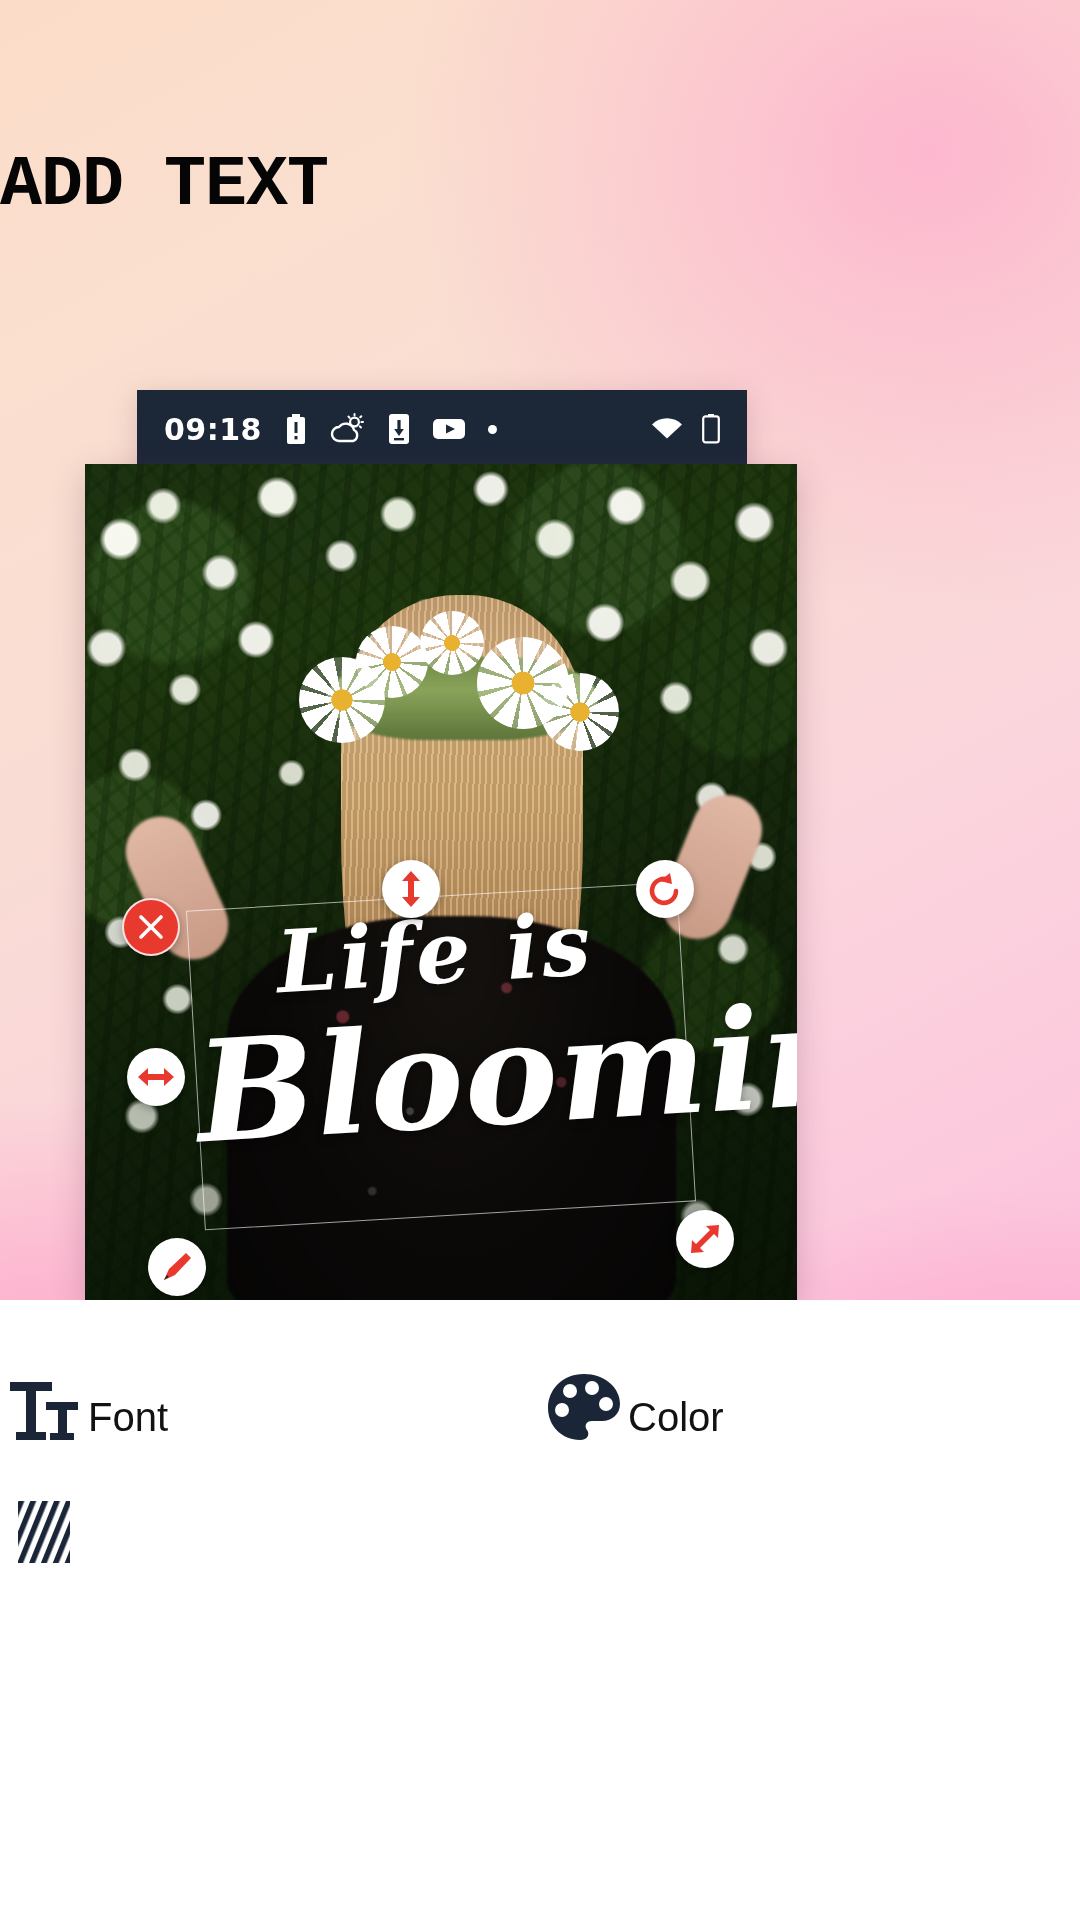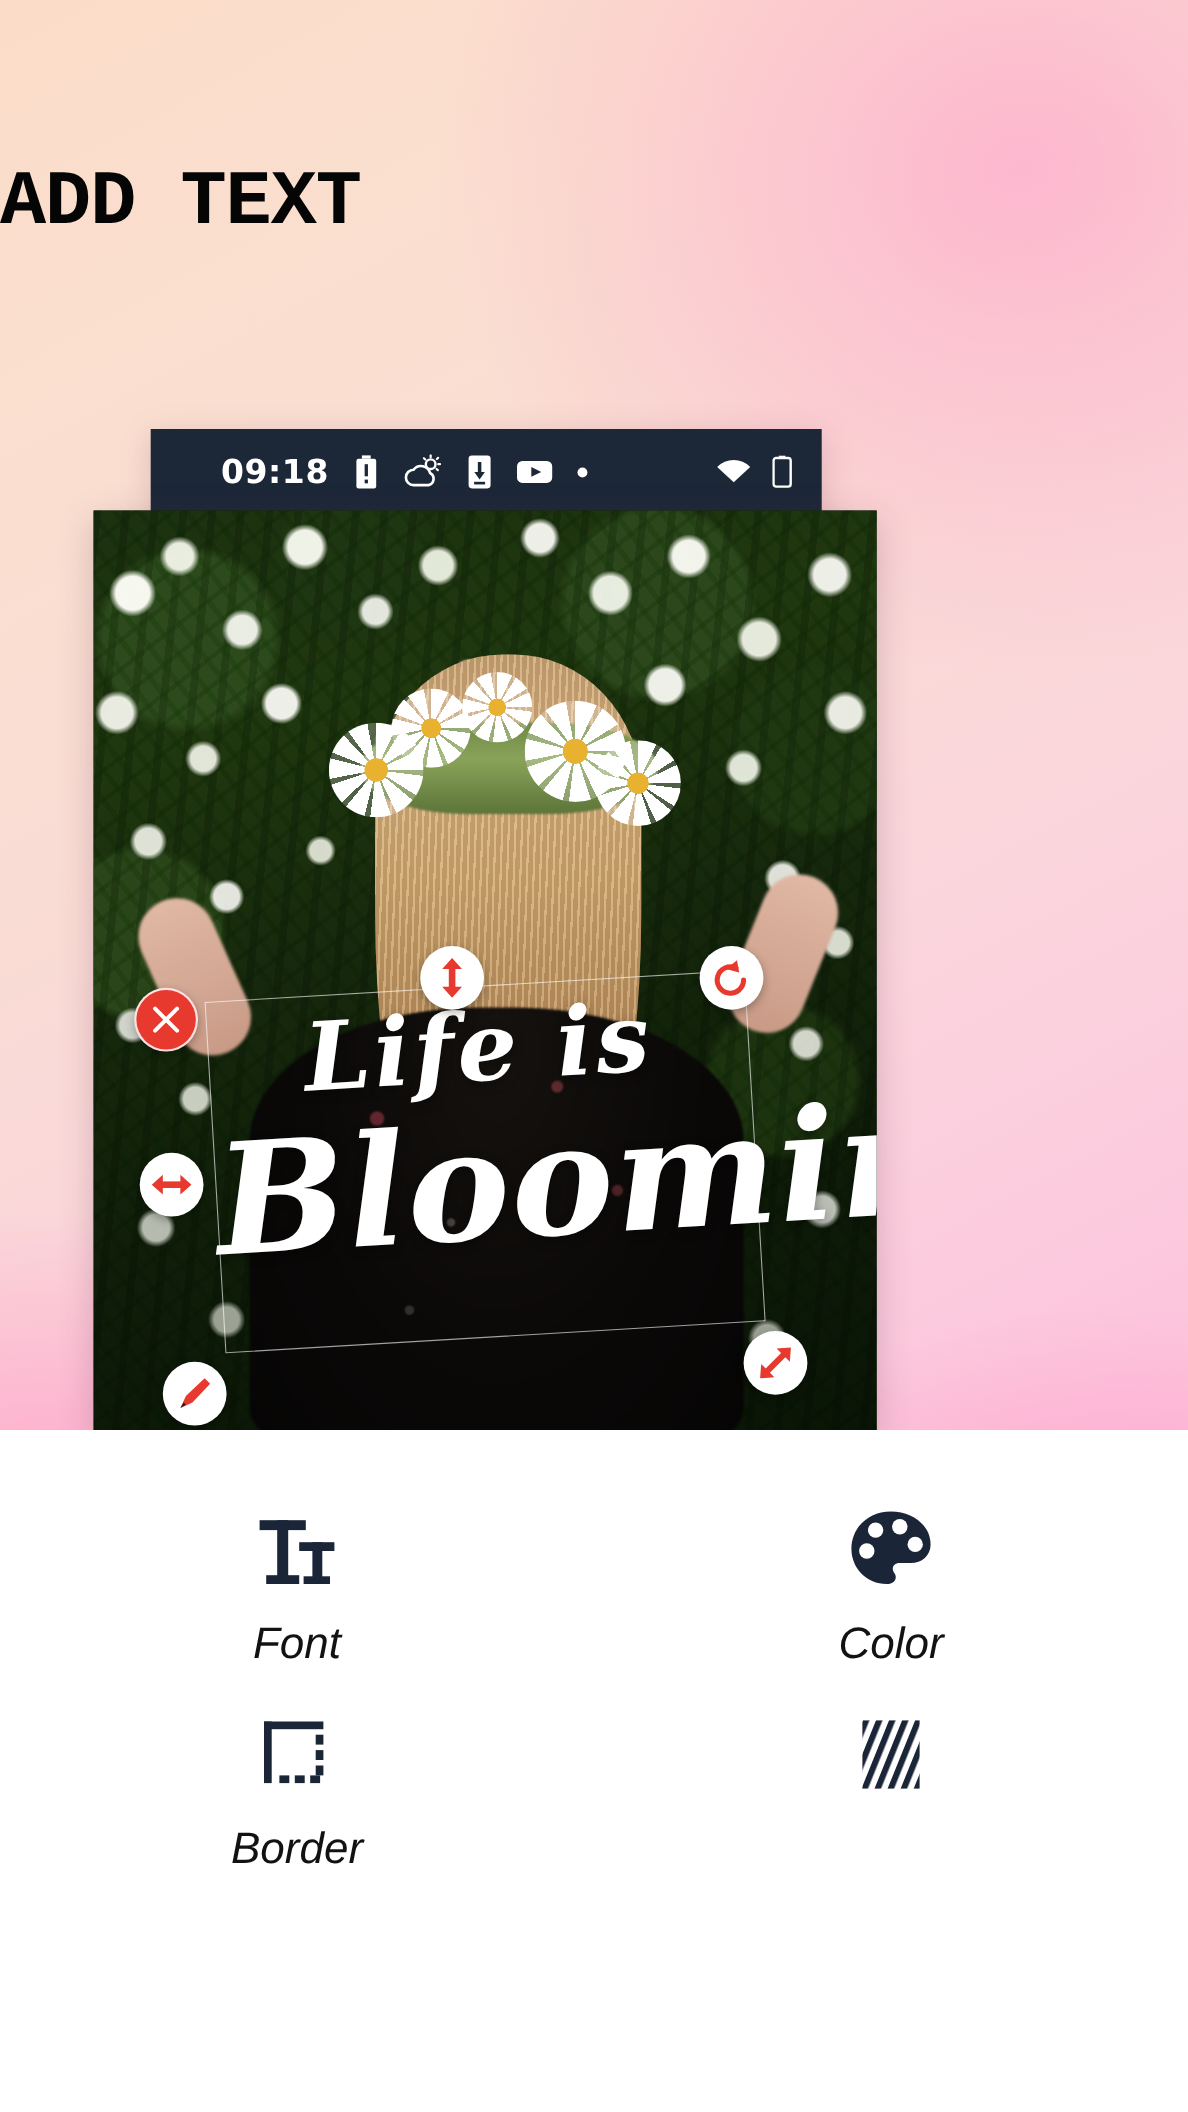--- a/index.html
+++ b/index.html
@@ -31,21 +31,21 @@
     position:absolute;
     left:137px; top:390px;
     width:610px; height:172px;
     background:#1c2738;
     box-shadow:0 6px 26px rgba(120,60,90,0.22);
   }
   .statusbar {
     position:absolute; left:0; right:0; top:0; height:78px;
     display:flex; align-items:center;
   }
-  .sb-left { display:flex; align-items:center; gap:22px; padding-left:27px;margin-left:37px; }
+  .sb-left { display:flex; align-items:center; gap:22px; padding-left:27px; }
   .sb-right { display:flex; align-items:center; gap:18px; margin-left:auto; padding-right:27px; }
   .clock {
     color:#ffffff; font-size:30px; font-weight:bold;
     letter-spacing:0.5px; font-family:"DejaVu Sans", sans-serif;
   }
   .sb-icon { display:block; }
   .sb-dot { width:9px; height:9px; border-radius:50%; background:#fff; }
 
   .navbar {
     position:absolute; left:0; right:0; top:78px; height:94px;
@@ -206,22 +206,22 @@
 
   
   .toolbar {
     position:absolute; left:0; right:0; bottom:0;
     height:620px; background:#ffffff;
     padding-top:36px;
   }
   .trow { display:flex; }
   .tool {
     flex:1 1 25%;
-    display:flex; flex-direction:column; align-items:center;
-    padding-top:26px; padding-bottom:6px;font-style:italic;
+    display:flex; align-items:center;
+    padding-top:26px; padding-bottom:6px;
   }
   .tool-ico { height:92px; display:flex; align-items:center; justify-content:center; }
   .tool-lbl {
     margin-top:18px; font-size:40px; color:#121212;
     font-family:"Liberation Sans", sans-serif; font-weight:normal;
   }
 </style>
 </head>
 <body>
 
@@ -396,37 +396,20 @@
         </svg>
       </div>
       <div class="tool-lbl">Color</div>
     </div>
 
 
   </div>
 
   <div class="trow">
 
-    <div class="tool">
-      <div class="tool-ico">
-        <svg width="88" height="88" viewBox="0 0 88 88">
-          <g fill="#1b2538">
-            <rect x="14" y="14" width="54" height="7"></rect>
-            <rect x="14" y="14" width="7" height="56"></rect>
-            <rect x="61" y="26" width="7" height="9"></rect>
-            <rect x="61" y="40" width="7" height="9"></rect>
-            <rect x="61" y="54" width="7" height="9"></rect>
-            <rect x="28" y="63" width="9" height="7"></rect>
-            <rect x="42" y="63" width="9" height="7"></rect>
-            <rect x="56" y="63" width="9" height="7"></rect>
-          </g>
-        </svg>
-      </div>
-      <div class="tool-lbl">Border</div>
-    </div>
 
 
     <div class="tool">
       <div class="tool-ico">
         <svg width="88" height="88" viewBox="0 0 88 88">
           <defs>
             <pattern id="hatchP" width="11" height="11" patternUnits="userSpaceOnUse" patternTransform="rotate(22)">
               <rect width="5.5" height="11" fill="#1b2538"></rect>
             </pattern>
           </defs>

